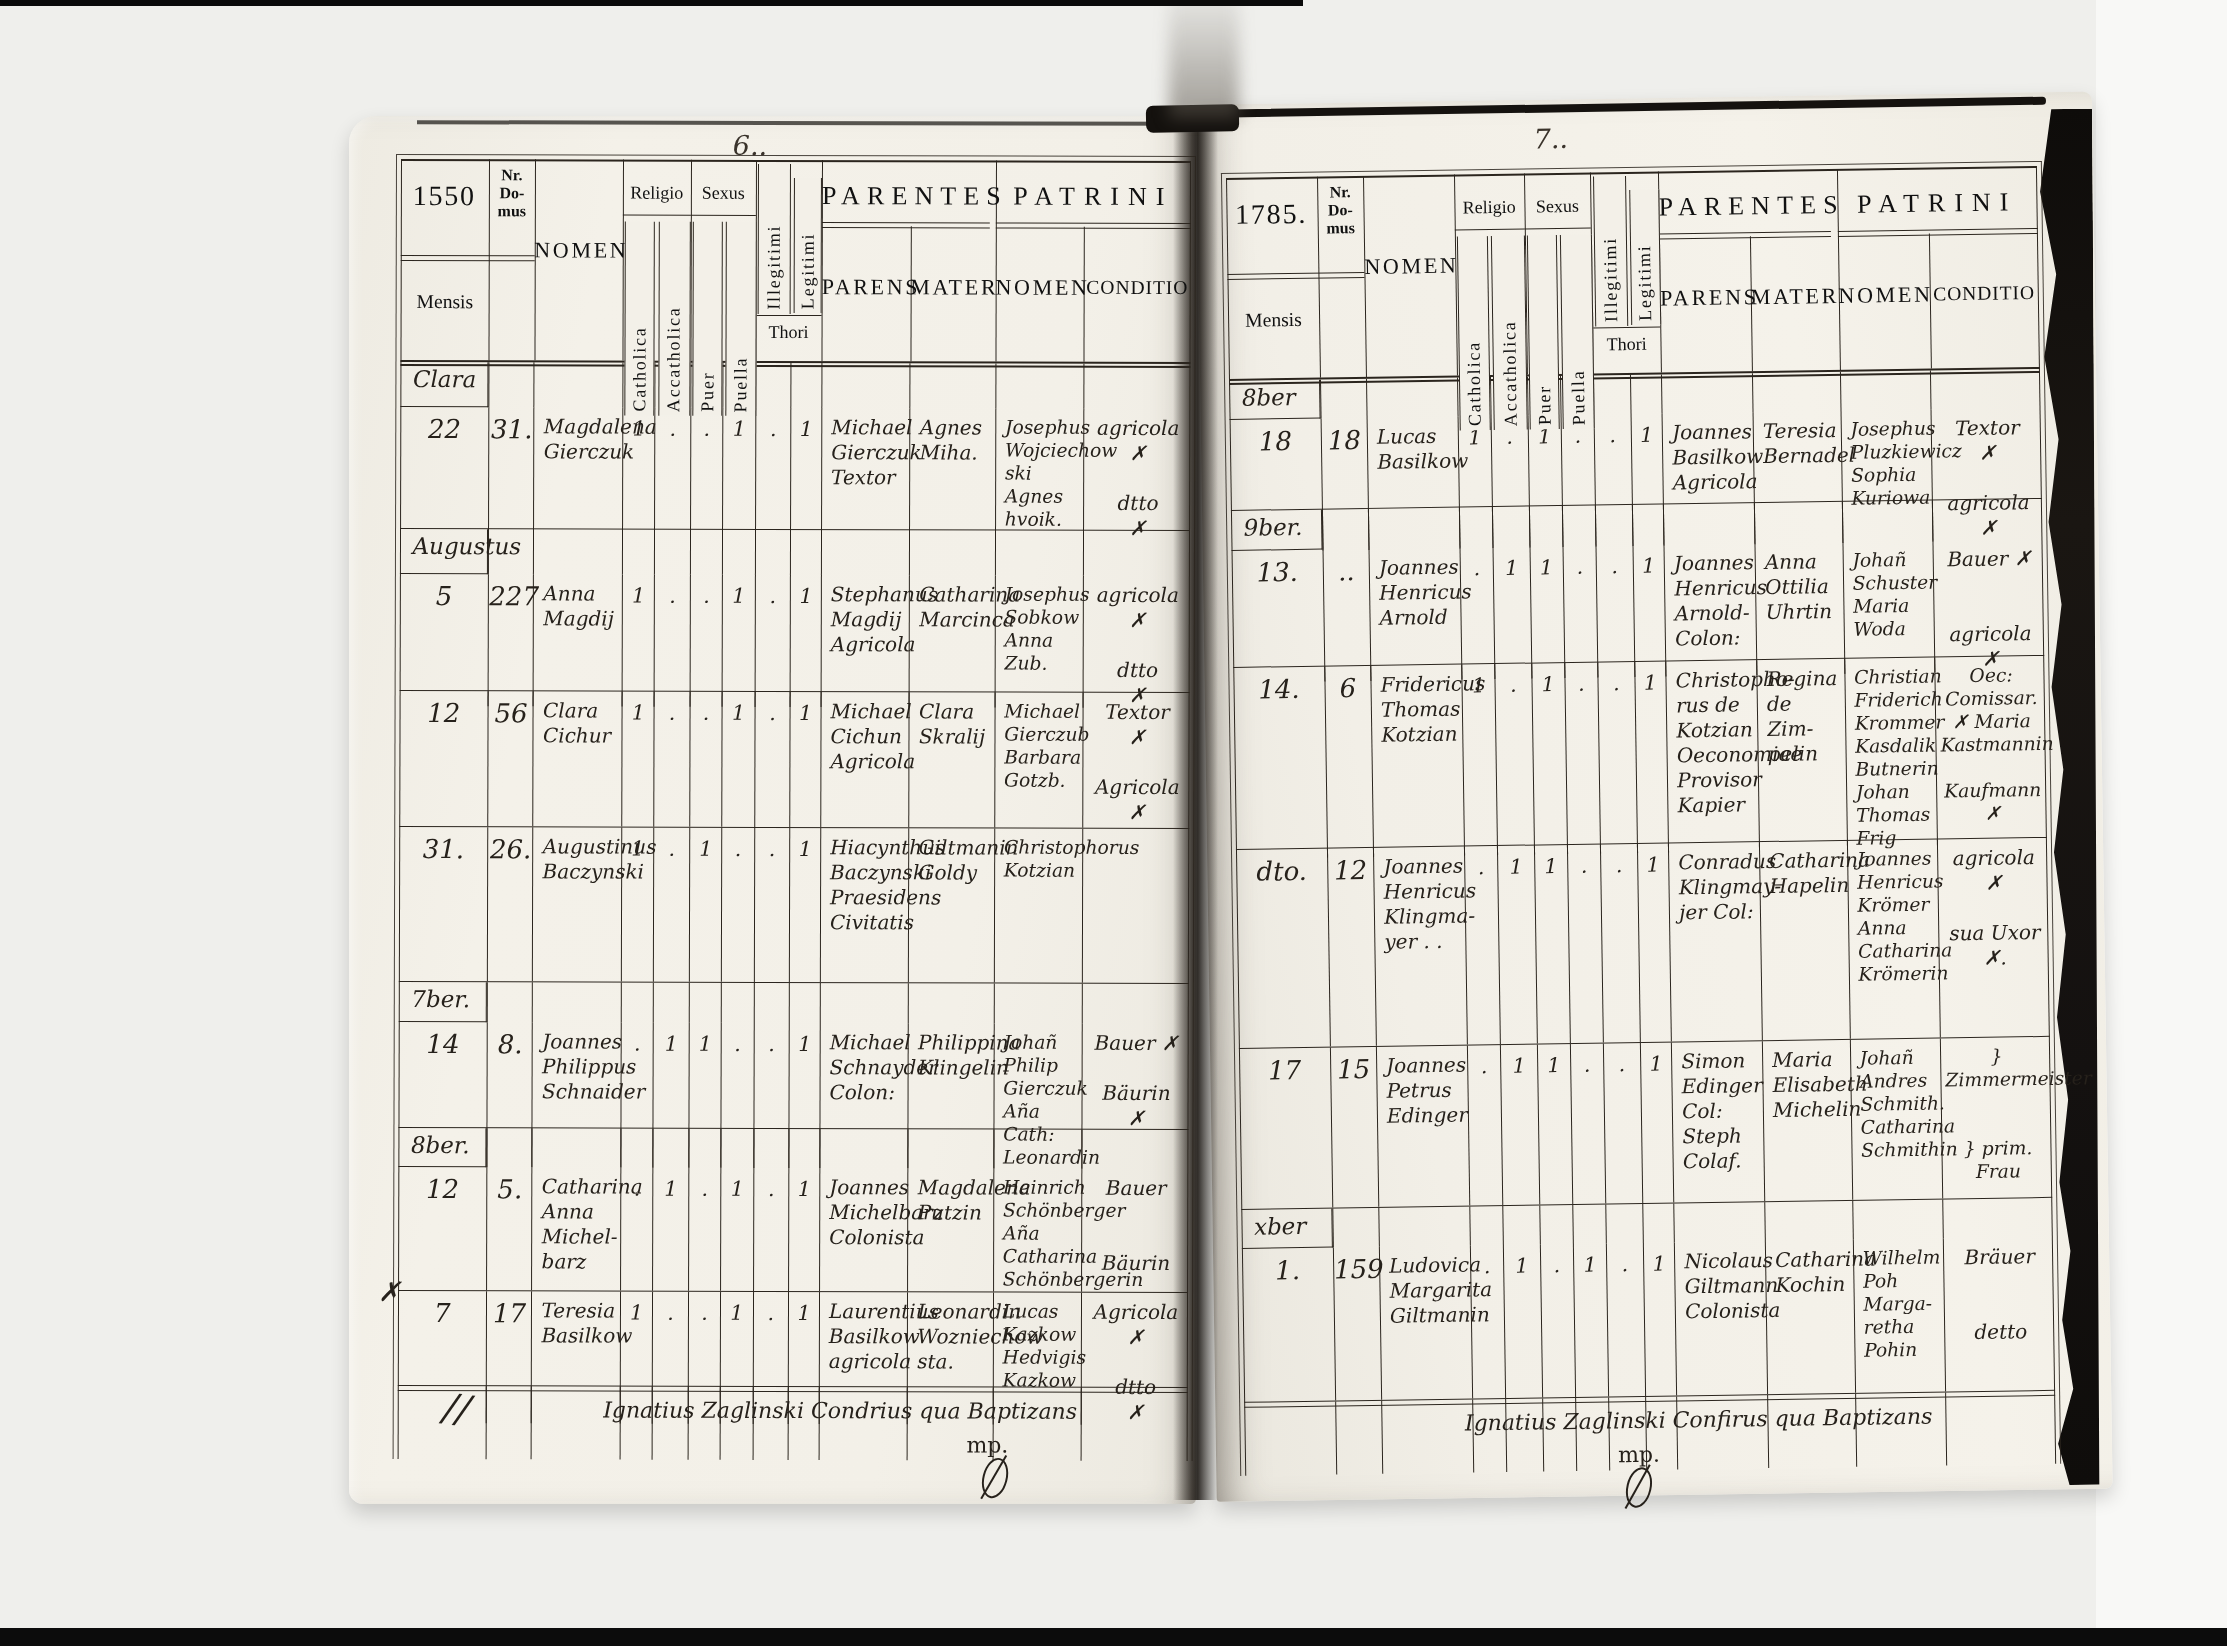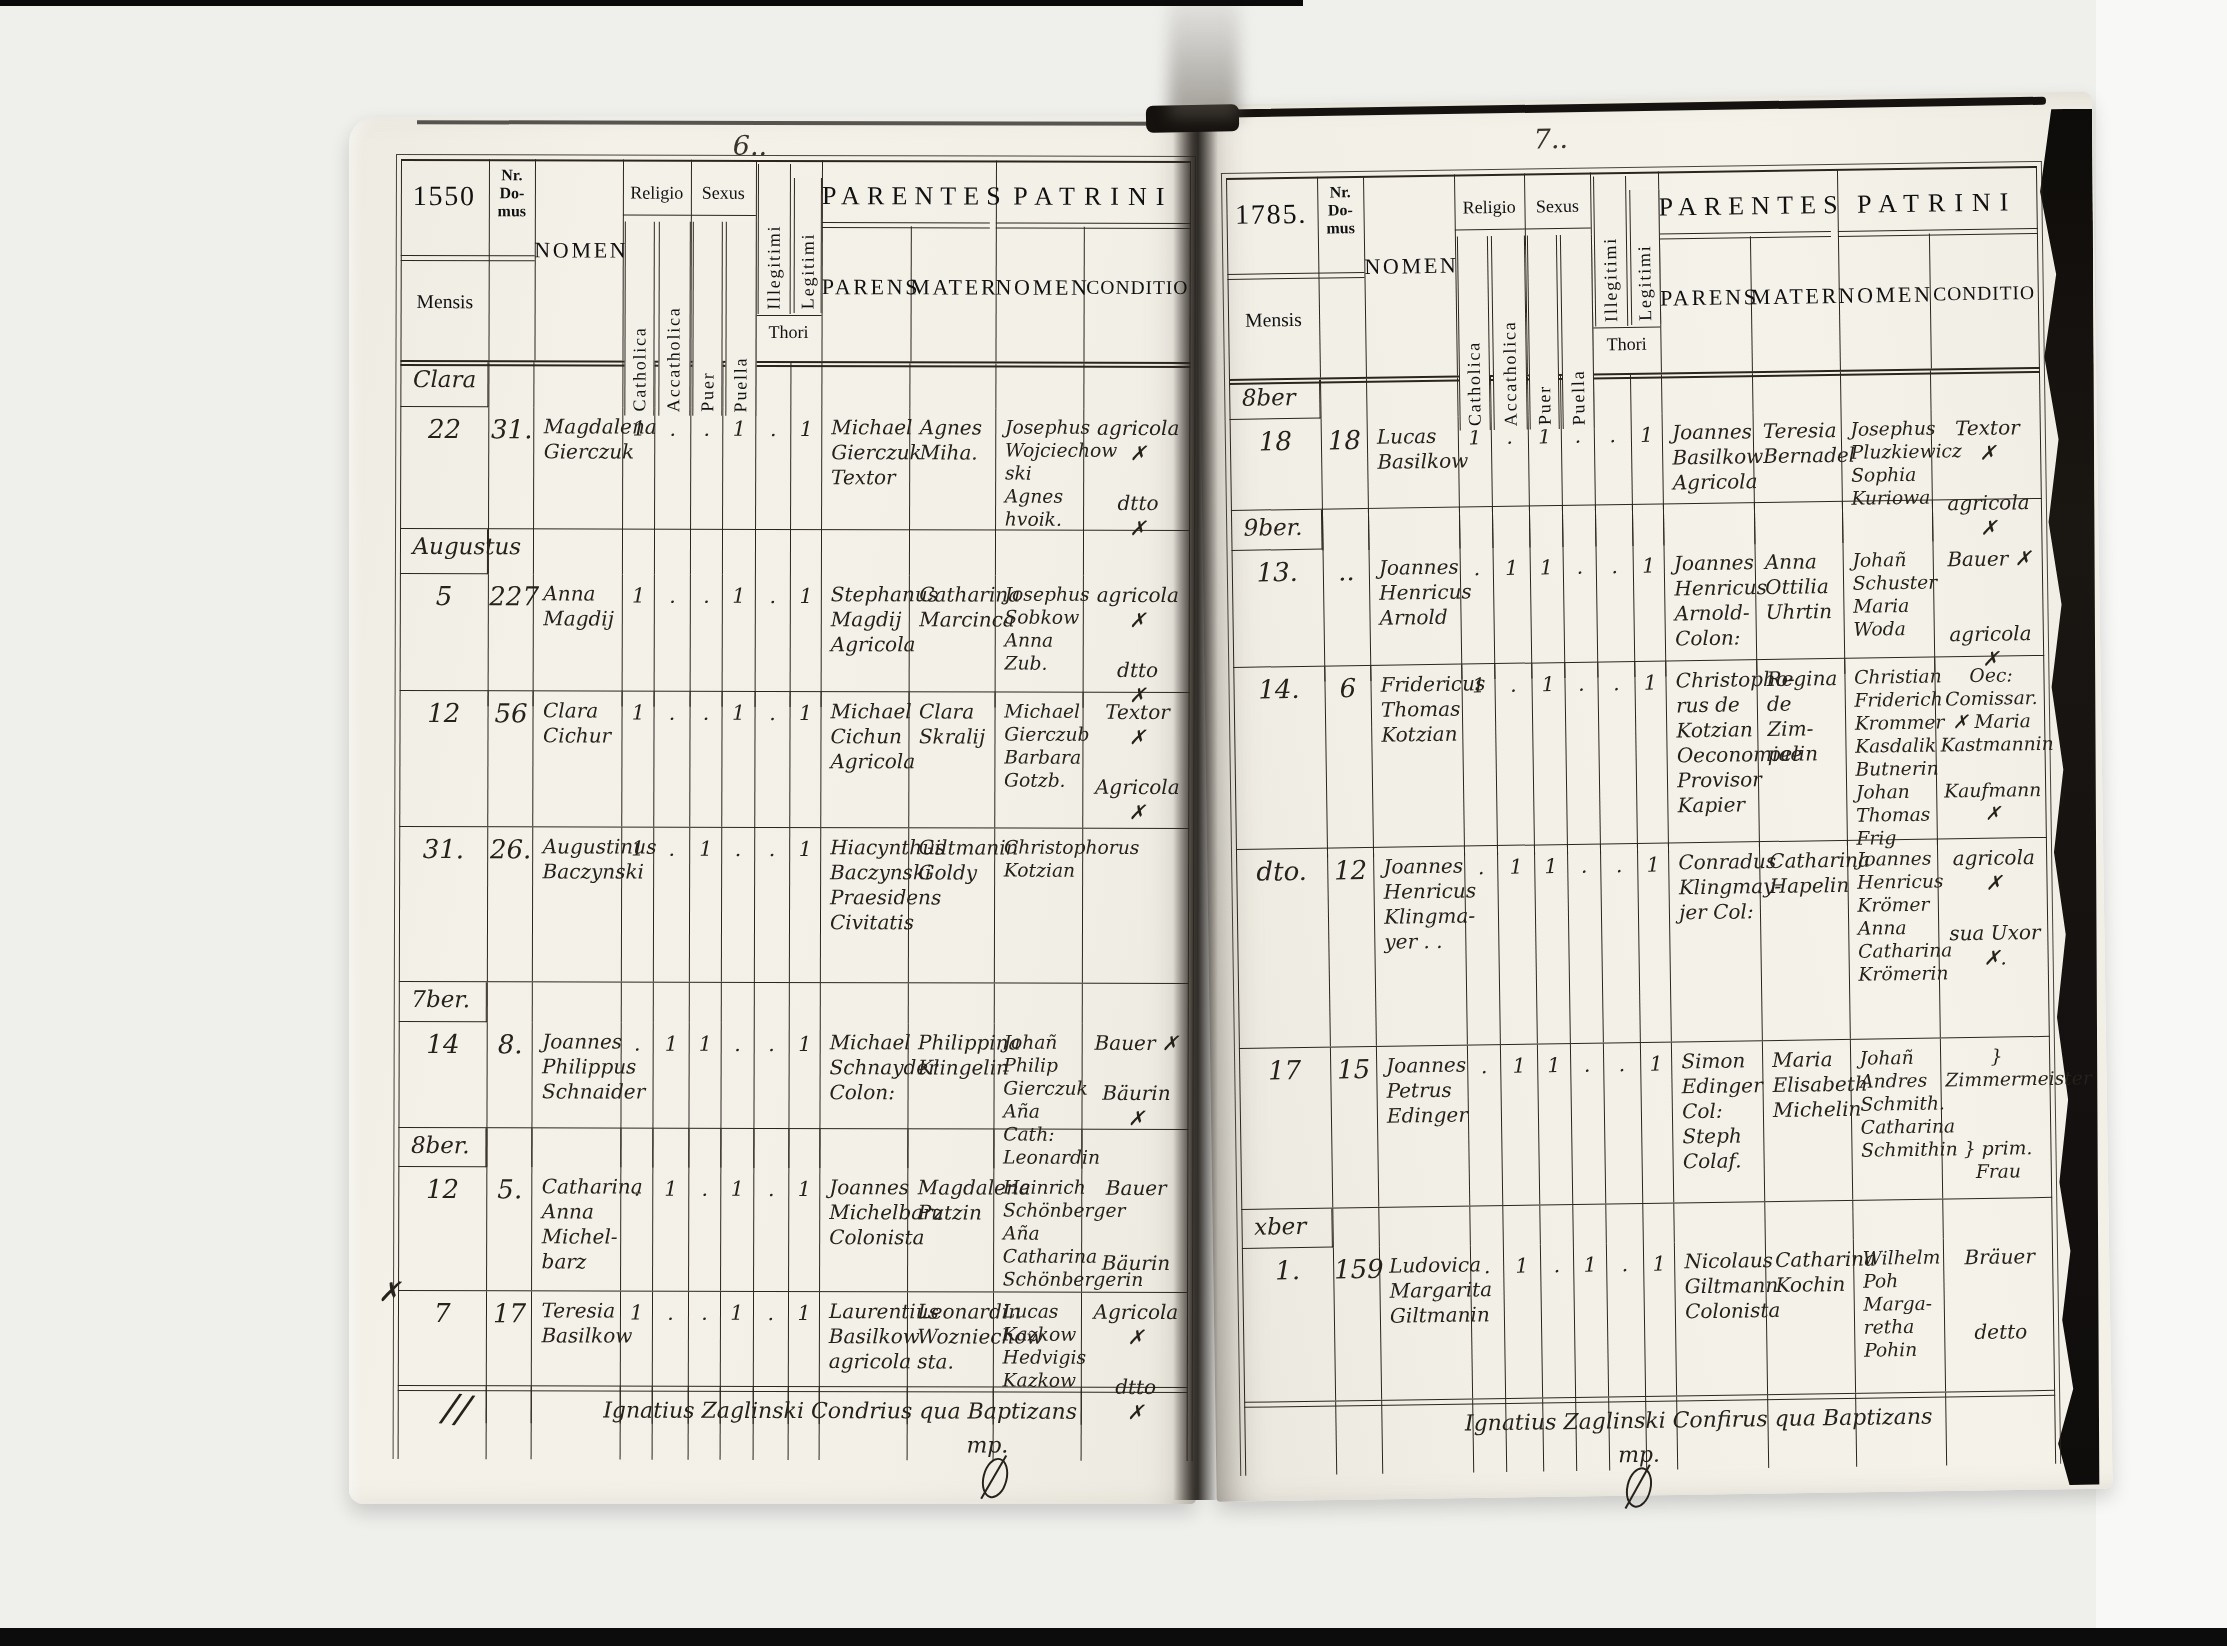--- a/index.html
+++ b/index.html
@@ -90,21 +90,21 @@
   .hw{font-family:"DejaVu Serif",serif;font-style:italic;color:#26211b;}
   .day,.nr{font-size:26px;text-align:center;padding-top:7.1px;}
   .txt{font-size:20px;line-height:25px;padding:7.1px 1.8px 0 9px;white-space:pre-line;}
   .sm{font-size:18.7px;line-height:23px;}
   .mk{font-size:20.5px;text-align:center;padding-top:9px;}
   .cond{text-align:center;padding-left:3.6px;}
   .foot{border-top:1.8px solid var(--line);}
   .foot::before{content:"";position:absolute;top:3.6px;left:0;right:0;height:1.4px;background:var(--line);}
   .sig{position:absolute;left:16%;right:4%;top:10.7px;text-align:center;
        font-family:"DejaVu Serif",serif;font-style:italic;font-size:22px;color:#26211b;z-index:4;}
-  .sig2{position:absolute;top:45px;font-family:"DejaVu Serif",serif;font-style:italic;font-size:22px;color:#26211b;z-index:4;}
+  .sig2{position:absolute;top:45px;font-family:"DejaVu Serif",serif;font-size:22px;color:#26211b;z-index:4;}
   .tbl-left .sig2{left:72%;}
   .tbl-right .sig2{left:46%;}
   .paraph{position:absolute;top:70px;width:21.4px;height:37px;border:2.1px solid #26211b;border-radius:50%;
           transform:rotate(14deg);z-index:4;}
   .tbl-left .paraph{left:74%;}
   .tbl-right .paraph{left:47%;}
   .paraph::after{content:"";position:absolute;left:8px;top:-7.1px;width:2.1px;height:50px;background:#26211b;transform:rotate(16deg);}
   .margin-mark{position:absolute;font-family:"DejaVu Serif",serif;font-style:italic;font-size:27px;color:#26211b;}
 </style>
 </head>

